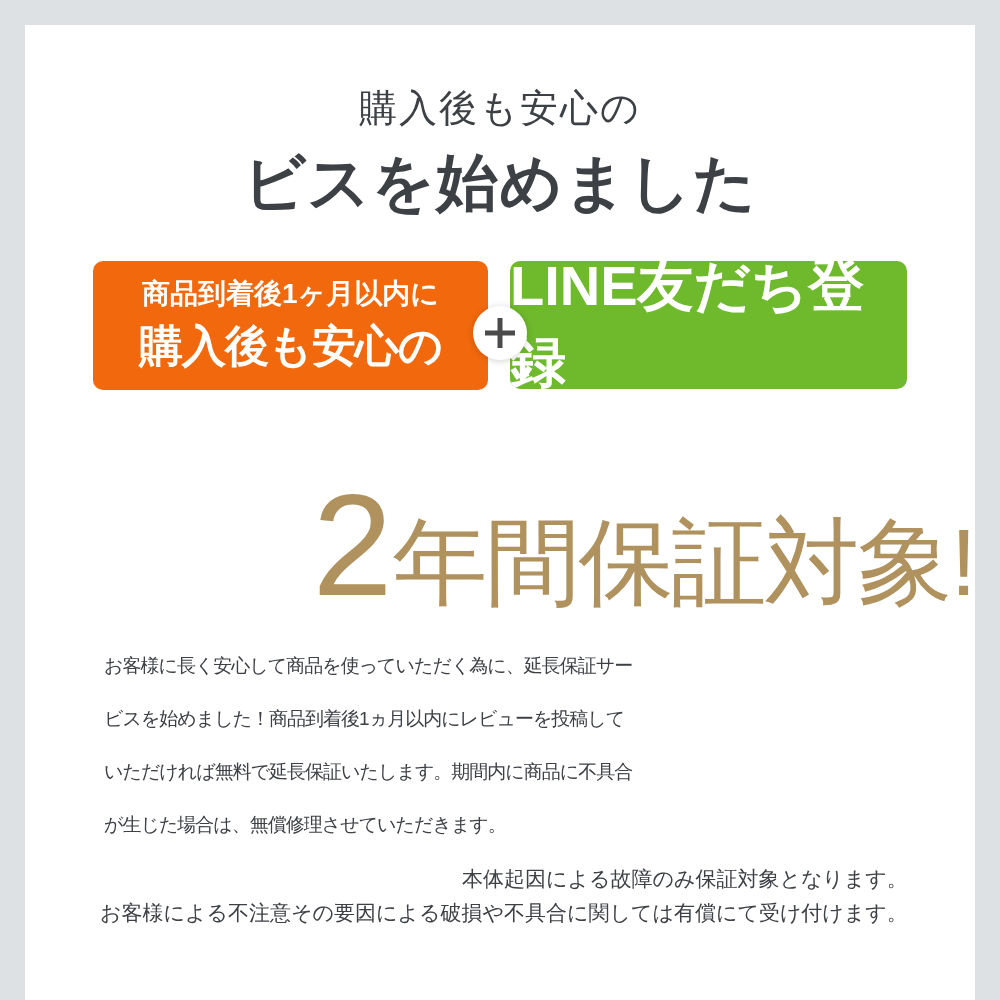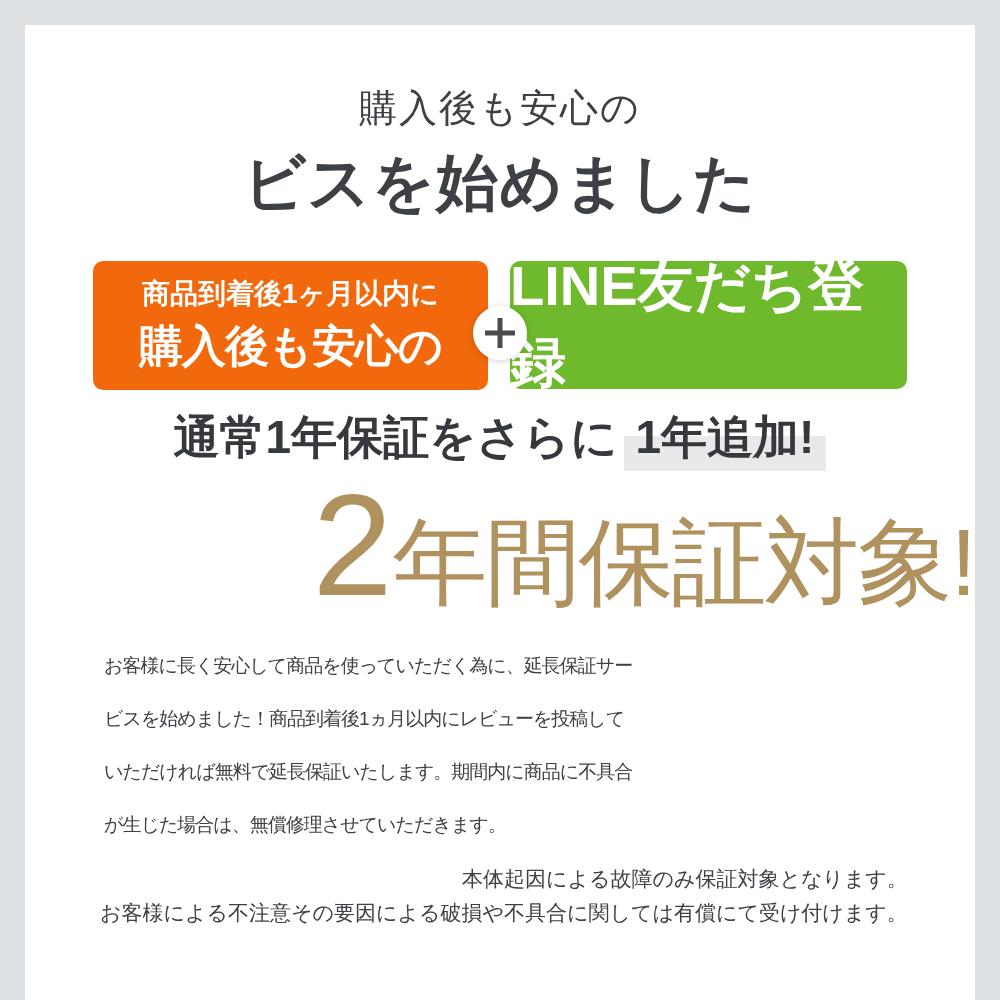--- a/index.html
+++ b/index.html
@@ -116,23 +116,20 @@
     </div>
 
     <div class="badge-line">
       <span>LINE友だち登録</span>
     </div>
 
     <div class="plus-circle">
       <span class="plus-bars"></span>
     </div>
 
-    <div class="offer-line">
-      <span>通常1年保証をさらに</span><span class="offer-highlight">1年追加!</span>
-    </div>
 
     <div class="headline">
       <span class="digit">2</span><span class="rest">年間保証対象!</span>
     </div>
 
     <div class="description">お客様に長く安心して商品を使っていただく為に、延長保証サー
 ビスを始めました！商品到着後1ヵ月以内にレビューを投稿して
 いただければ無料で延長保証いたします。期間内に商品に不具合
 が生じた場合は、無償修理させていただきます。</div>
 

